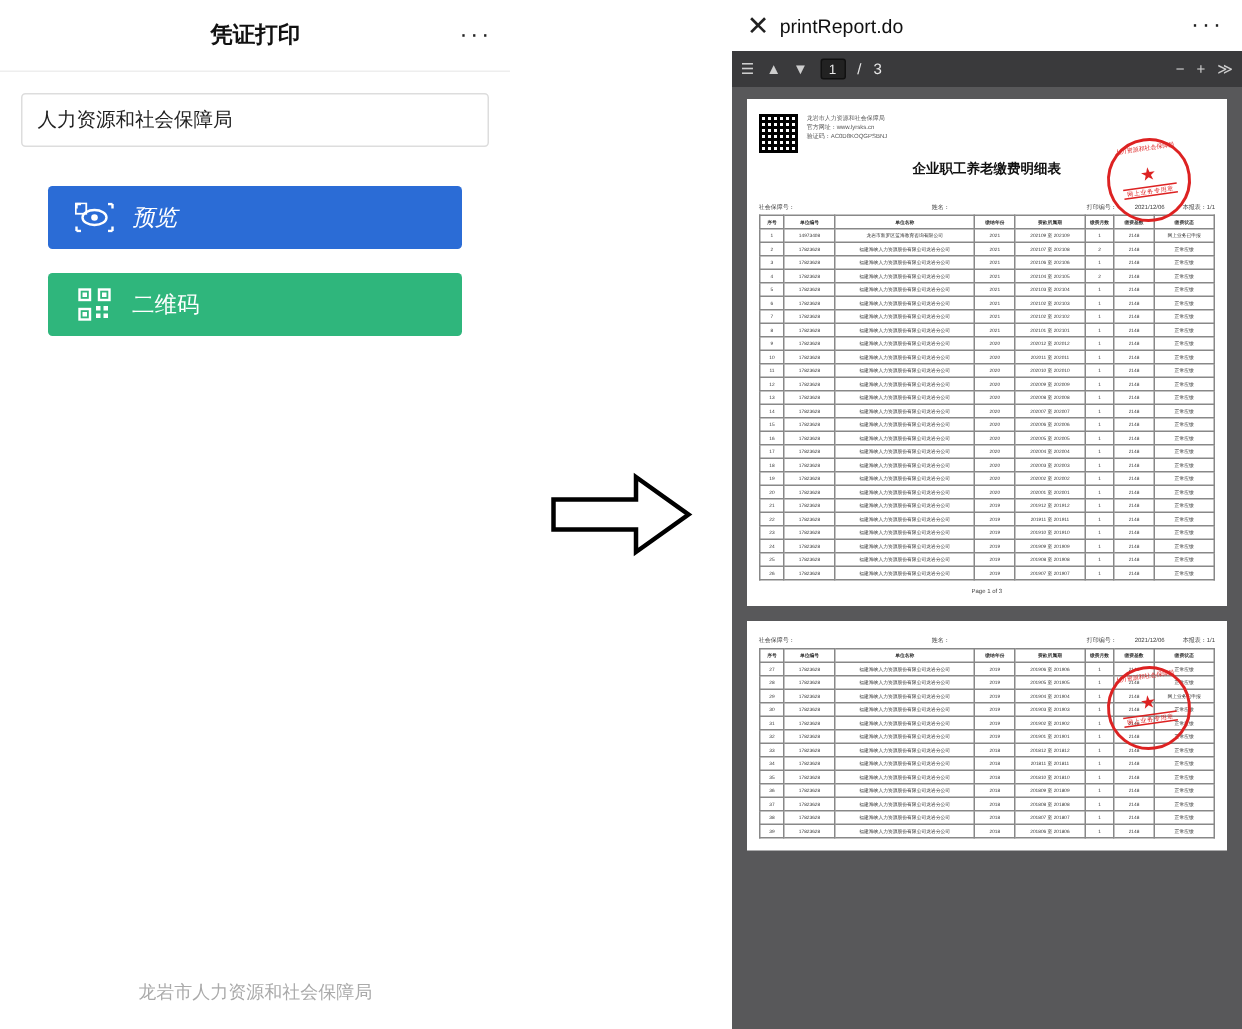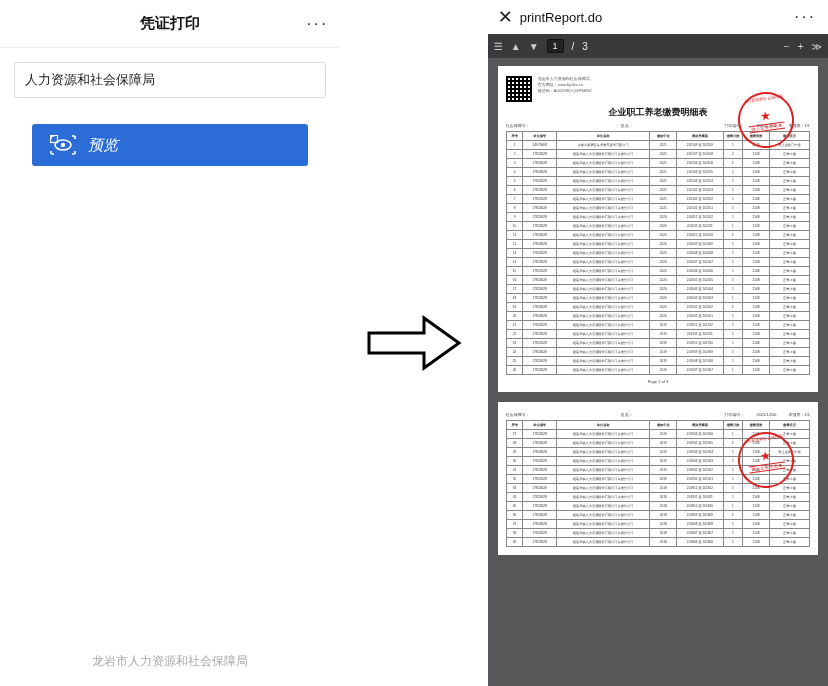--- a/index.html
+++ b/index.html
@@ -95,21 +95,21 @@
     .doc-header { display:flex; gap:6px; align-items:flex-start; margin-bottom:4px;}
     .qr-mini {
       width: 26px; height: 26px; 
       background:
         repeating-linear-gradient(0deg,#000 0 2px,#fff 2px 4px),
         repeating-linear-gradient(90deg,#000 0 2px,transparent 2px 4px);
       background-blend-mode: multiply;
     }
     .qr-text { font-size:4px; color:#555; line-height:1.5; }
     .doc-title {
-      font-size: 9px; font-weight:600; margin: 0 auto 4px auto; text-align:center;
+      font-size: 9px; font-weight:600; margin: 0 auto 16px auto; text-align:center;
       color:#111;
     }
     .doc-meta {
       display:flex; gap:12px; font-size:4px; color:#444; margin-bottom:3px;
     }
     .doc-meta > span { flex:0 0 auto; }
     .doc-meta .sp { flex:1; }
     .mini-table { width:100%; border-collapse: collapse; }
     .mini-table th, .mini-table td {
       border: 1px solid #888; font-size: 3.2px; color:#333; padding: 2px 2px;
@@ -155,20 +155,37 @@
       <div class="btn btn-blue">
         <span class="btn-icon-box">
           <svg class="eye-svg" width="26" height="20" viewBox="0 0 26 20">
             <rect x="0.5" y="0.5" width="7" height="7" fill="none" stroke="#fff" stroke-width="1.2" transform="translate(0 0)"></rect>
             <path d="M1 1 L1 4 M1 1 L4 1 M25 1 L22 1 M25 1 L25 4 M1 19 L1 16 M1 19 L4 19 M25 19 L25 16 M25 19 L22 19" stroke="#fff" stroke-width="1.6" fill="none"></path>
             <ellipse cx="13" cy="10" rx="8" ry="5" fill="none" stroke="#fff" stroke-width="1.6"></ellipse>
             <circle cx="13" cy="10" r="2.2" fill="#fff"></circle>
           </svg>
         </span>
         <span>预览</span>
+      </div>
+      <div class="btn btn-green">
+        <span class="btn-icon-box">
+          <svg class="qr-svg" width="22" height="22" viewBox="0 0 22 22">
+            <rect x="1" y="1" width="7" height="7" fill="none" stroke="#fff" stroke-width="1.6"></rect>
+            <rect x="3" y="3" width="3" height="3" fill="#fff"></rect>
+            <rect x="14" y="1" width="7" height="7" fill="none" stroke="#fff" stroke-width="1.6"></rect>
+            <rect x="16" y="3" width="3" height="3" fill="#fff"></rect>
+            <rect x="1" y="14" width="7" height="7" fill="none" stroke="#fff" stroke-width="1.6"></rect>
+            <rect x="3" y="16" width="3" height="3" fill="#fff"></rect>
+            <rect x="12" y="12" width="3" height="3" fill="#fff"></rect>
+            <rect x="17" y="12" width="3" height="3" fill="#fff"></rect>
+            <rect x="12" y="17" width="3" height="3" fill="#fff"></rect>
+            <rect x="17" y="17" width="3" height="3" fill="#fff"></rect>
+          </svg>
+        </span>
+        <span>二维码</span>
       </div>
     </div>
     <div class="footer-left">龙岩市人力资源和社会保障局</div>
   </div>
 
   <div class="arrow-wrap">
     <svg class="arrow-svg" viewBox="0 0 100 60">
       <path d="M5 20 L60 20 L60 5 L95 30 L60 55 L60 40 L5 40 Z" fill="#fff" stroke="#000" stroke-width="3"></path>
     </svg>
   </div>

